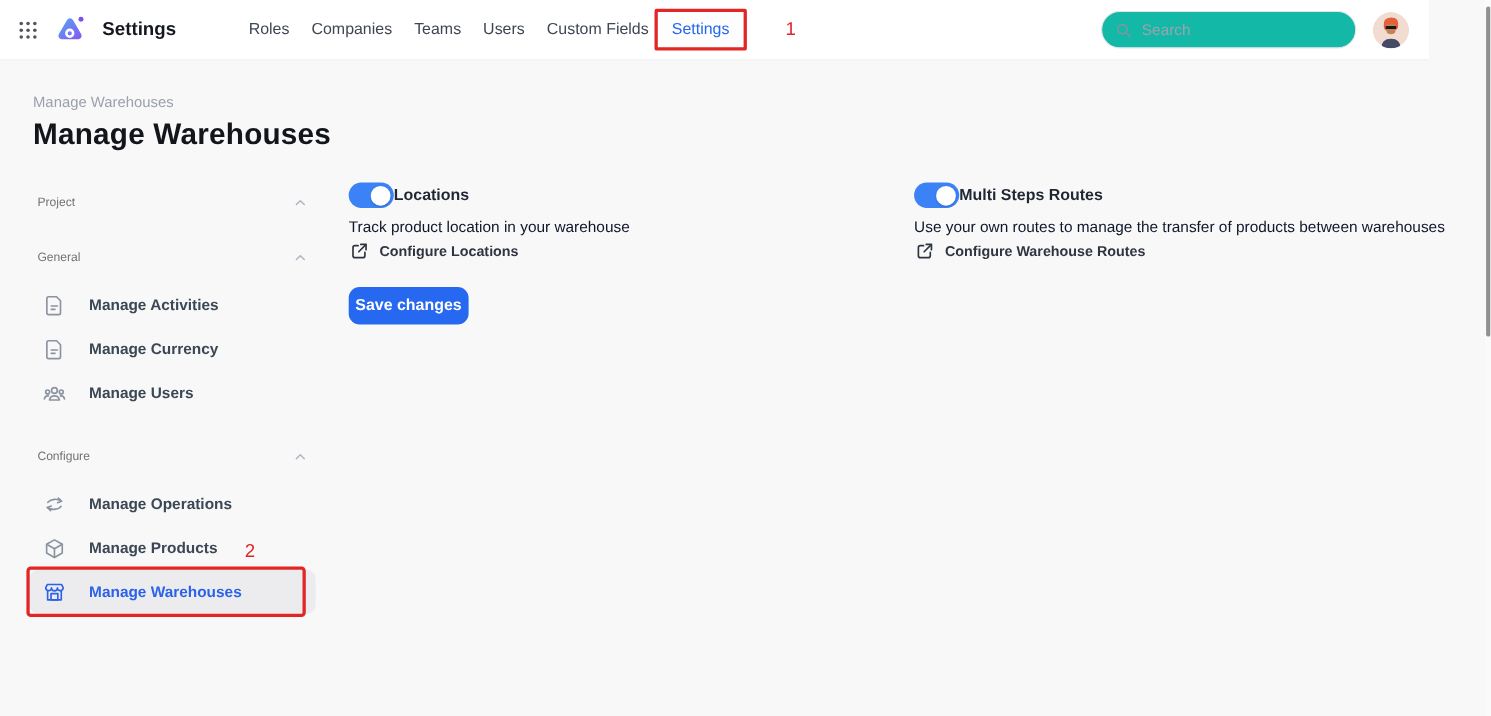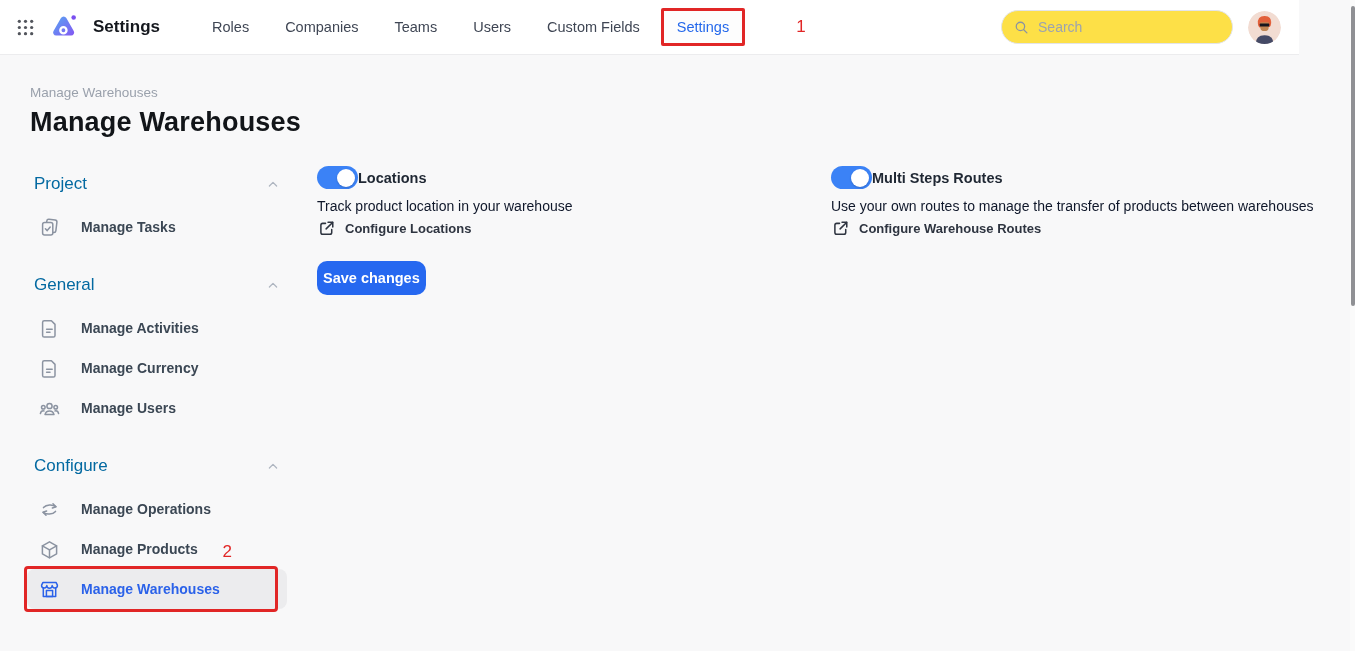--- a/index.html
+++ b/index.html
@@ -13,55 +13,55 @@
   }
   
   .header {
     position:absolute; top:0; left:0; width:1299px; height:55px;
     background:#ffffff; border-bottom:1px solid #ececee;
     display:flex; align-items:center; z-index:5;
   }
   .grid-btn { margin-left:14px; width:22px; height:22px; display:flex; align-items:center; justify-content:center; cursor:pointer; }
   .logo { margin-left:13px; width:29px; height:30px; }
   .app-title { margin-left:15px; font-size:17px; font-weight:700; color:#15181e; }
-  .nav { display:flex; align-items:center; margin-left:52px; gap:36px; }
+  .nav { display:flex; align-items:center; margin-left:66px; gap:20px; }
   .nav-item { font-size:14.5px; color:#3f4654; cursor:pointer; white-space:nowrap; }
   .nav-settings-wrap { position:relative; margin-left:-14px; }
   .nav-item.active {
     color:#2468eb; padding:10px 15px; display:inline-block; background:#fdfdfd;
   }
   .ann-box-1 {
     position:absolute; inset:-1px; border:3px solid #e12626; border-radius:2px; pointer-events:none;
   }
   .ann-num { color:#e12626; font-size:17px; font-weight:500; }
   .ann-num-1 { margin-left:16px; }
   .search-box {
     margin-left:auto; width:232px; height:34px; border:1px solid #e3e4e8; border-radius:17px;
-    background:#fde047; display:flex; align-items:center; padding:0 12px; gap:9px;
+    background:#14b8a6; display:flex; align-items:center; padding:0 12px; gap:9px;
   }
   .search-box input {
     border:none; outline:none; font-size:14px; color:#4b5563; width:100%;
     font-family:"Liberation Sans", sans-serif; background:transparent;
   }
   .search-box input::placeholder { color:#9ca3af; }
   .avatar { margin:0 18px 0 15px; width:33px; height:33px; border-radius:50%; cursor:pointer; flex:none; }
   
   .scrollbar-track { position:absolute; top:0; right:0; width:5px; height:651px; background:#fafafa; z-index:9; }
   .scrollbar-thumb { position:absolute; top:6px; right:0px; width:4px; height:300px; background:#8f9094; border-radius:2px; }
   
   .breadcrumb { position:absolute; left:30px; top:85px; font-size:13.5px; color:#9aa1ac; }
   .page-title { position:absolute; left:30px; top:107px; font-size:27px; font-weight:800; color:#121519; letter-spacing:.2px; }
   
   .sidebar { position:absolute; left:27px; top:172px; width:260px; }
   .section { margin-bottom:26px; }
   .section-header {
     display:flex; align-items:center; justify-content:space-between;
     padding:2px 6px 2px 7px; height:24px; margin-bottom:11px; cursor:pointer;
   }
-  .section-title { font-size:17px; color:#0369a1; font-weight:500; }
+  .section-title { font-size:11px; color:#737373; font-weight:500; }
   .side-item {
     display:flex; align-items:center; gap:21px; height:40px; padding:0 12px;
     border-radius:8px; cursor:pointer;
   }
   .side-item .label { font-size:14px; font-weight:700; color:#3b4754; }
   .side-item .icn { width:21px; height:21px; flex:none; display:flex; align-items:center; }
   .side-item.active { background:#ececee; position:relative; }
   .side-item.active .label { color:#2b62e9; }
   .ann-box-2 {
     position:absolute; left:-3px; top:-3px; right:9px; bottom:-3px;
@@ -173,32 +173,20 @@
 
 <div class="sidebar">
 
   <div class="section">
     <div class="section-header">
       <span class="section-title">Project</span>
       <svg width="16" height="16" viewBox="0 0 20 20">
         <path d="M5.5 12.5 L10 8 L14.5 12.5" fill="none" stroke="#aeb5c0" stroke-width="1.6" stroke-linecap="round" stroke-linejoin="round"></path>
       </svg>
     </div>
-    <div class="side-item">
-      <span class="icn">
-        <svg width="21" height="21" viewBox="0 0 21 21">
-            <g fill="none" stroke="#8b93a1" stroke-width="1.5" stroke-linecap="round" stroke-linejoin="round">
-          <rect x="7.2" y="2.6" width="10.2" height="12.6" rx="2" transform="rotate(7 12 9)"></rect>
-          <rect x="3.6" y="5.4" width="10.2" height="12.6" rx="2" fill="#f8f8f9"></rect>
-          <path d="M6.4 11.8 l1.8 1.8 3-3.6"></path>
-        </g>
-          </svg>
-      </span>
-      <span class="label">Manage Tasks</span>
-    </div>
   </div>
 
   <div class="section">
     <div class="section-header">
       <span class="section-title">General</span>
       <svg width="16" height="16" viewBox="0 0 20 20">
         <path d="M5.5 12.5 L10 8 L14.5 12.5" fill="none" stroke="#aeb5c0" stroke-width="1.6" stroke-linecap="round" stroke-linejoin="round"></path>
       </svg>
     </div>
     <div class="side-item">

